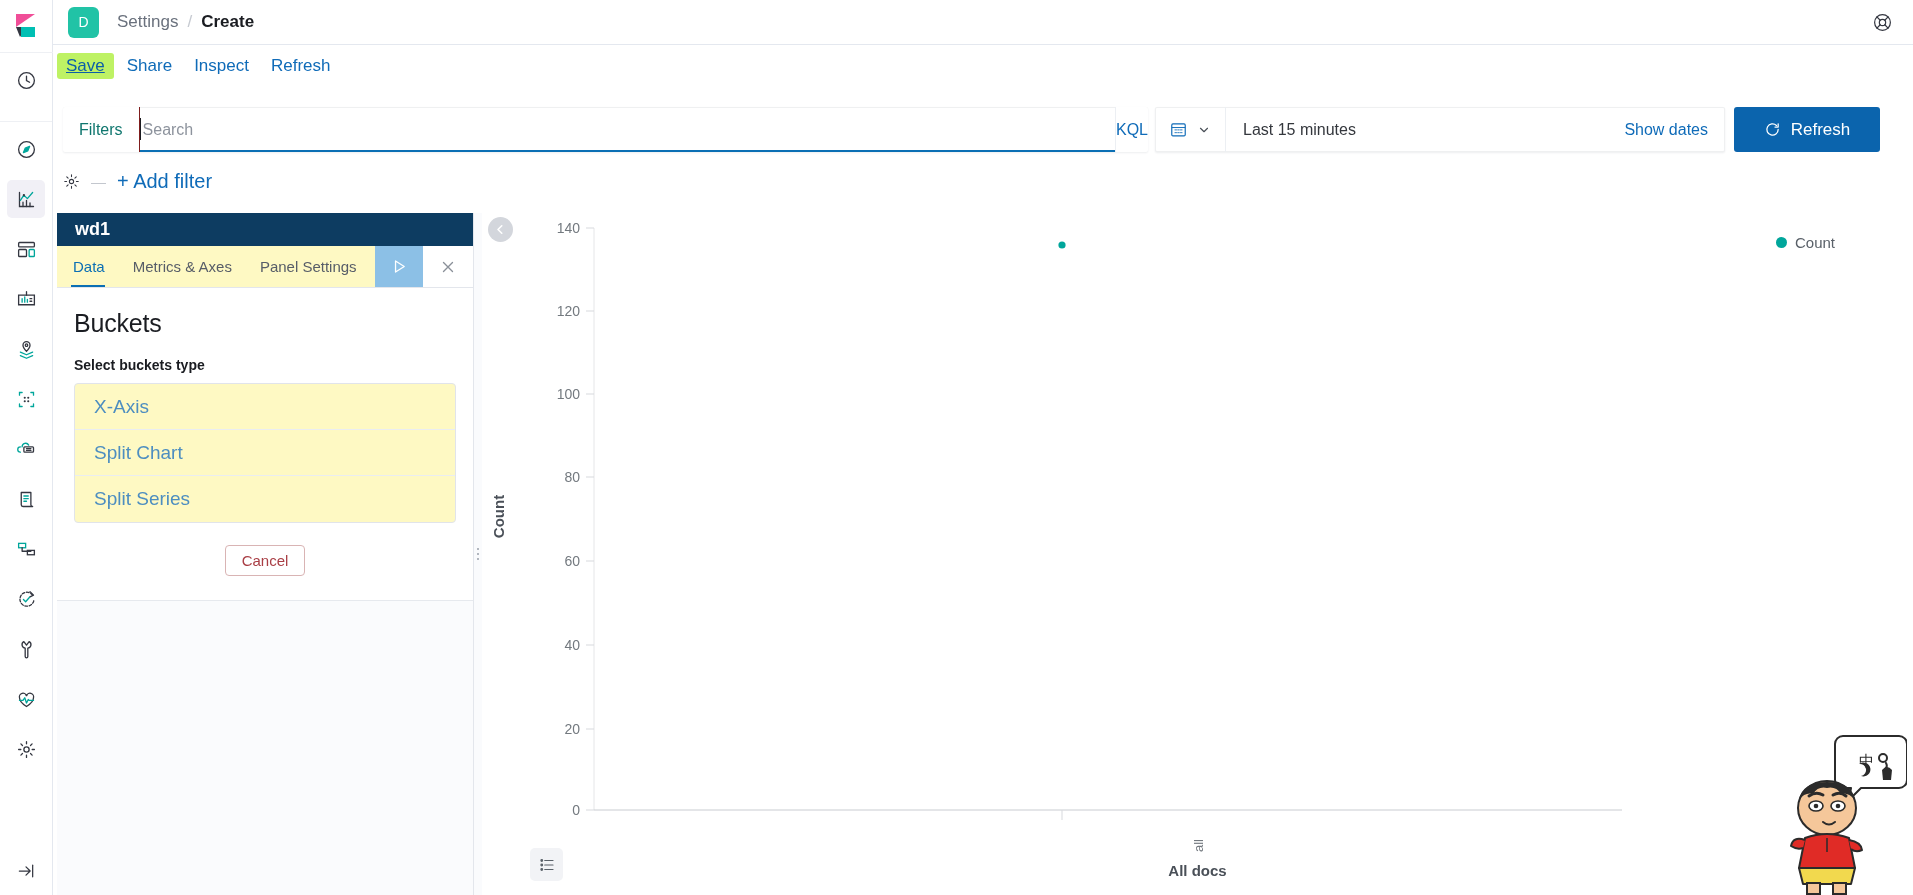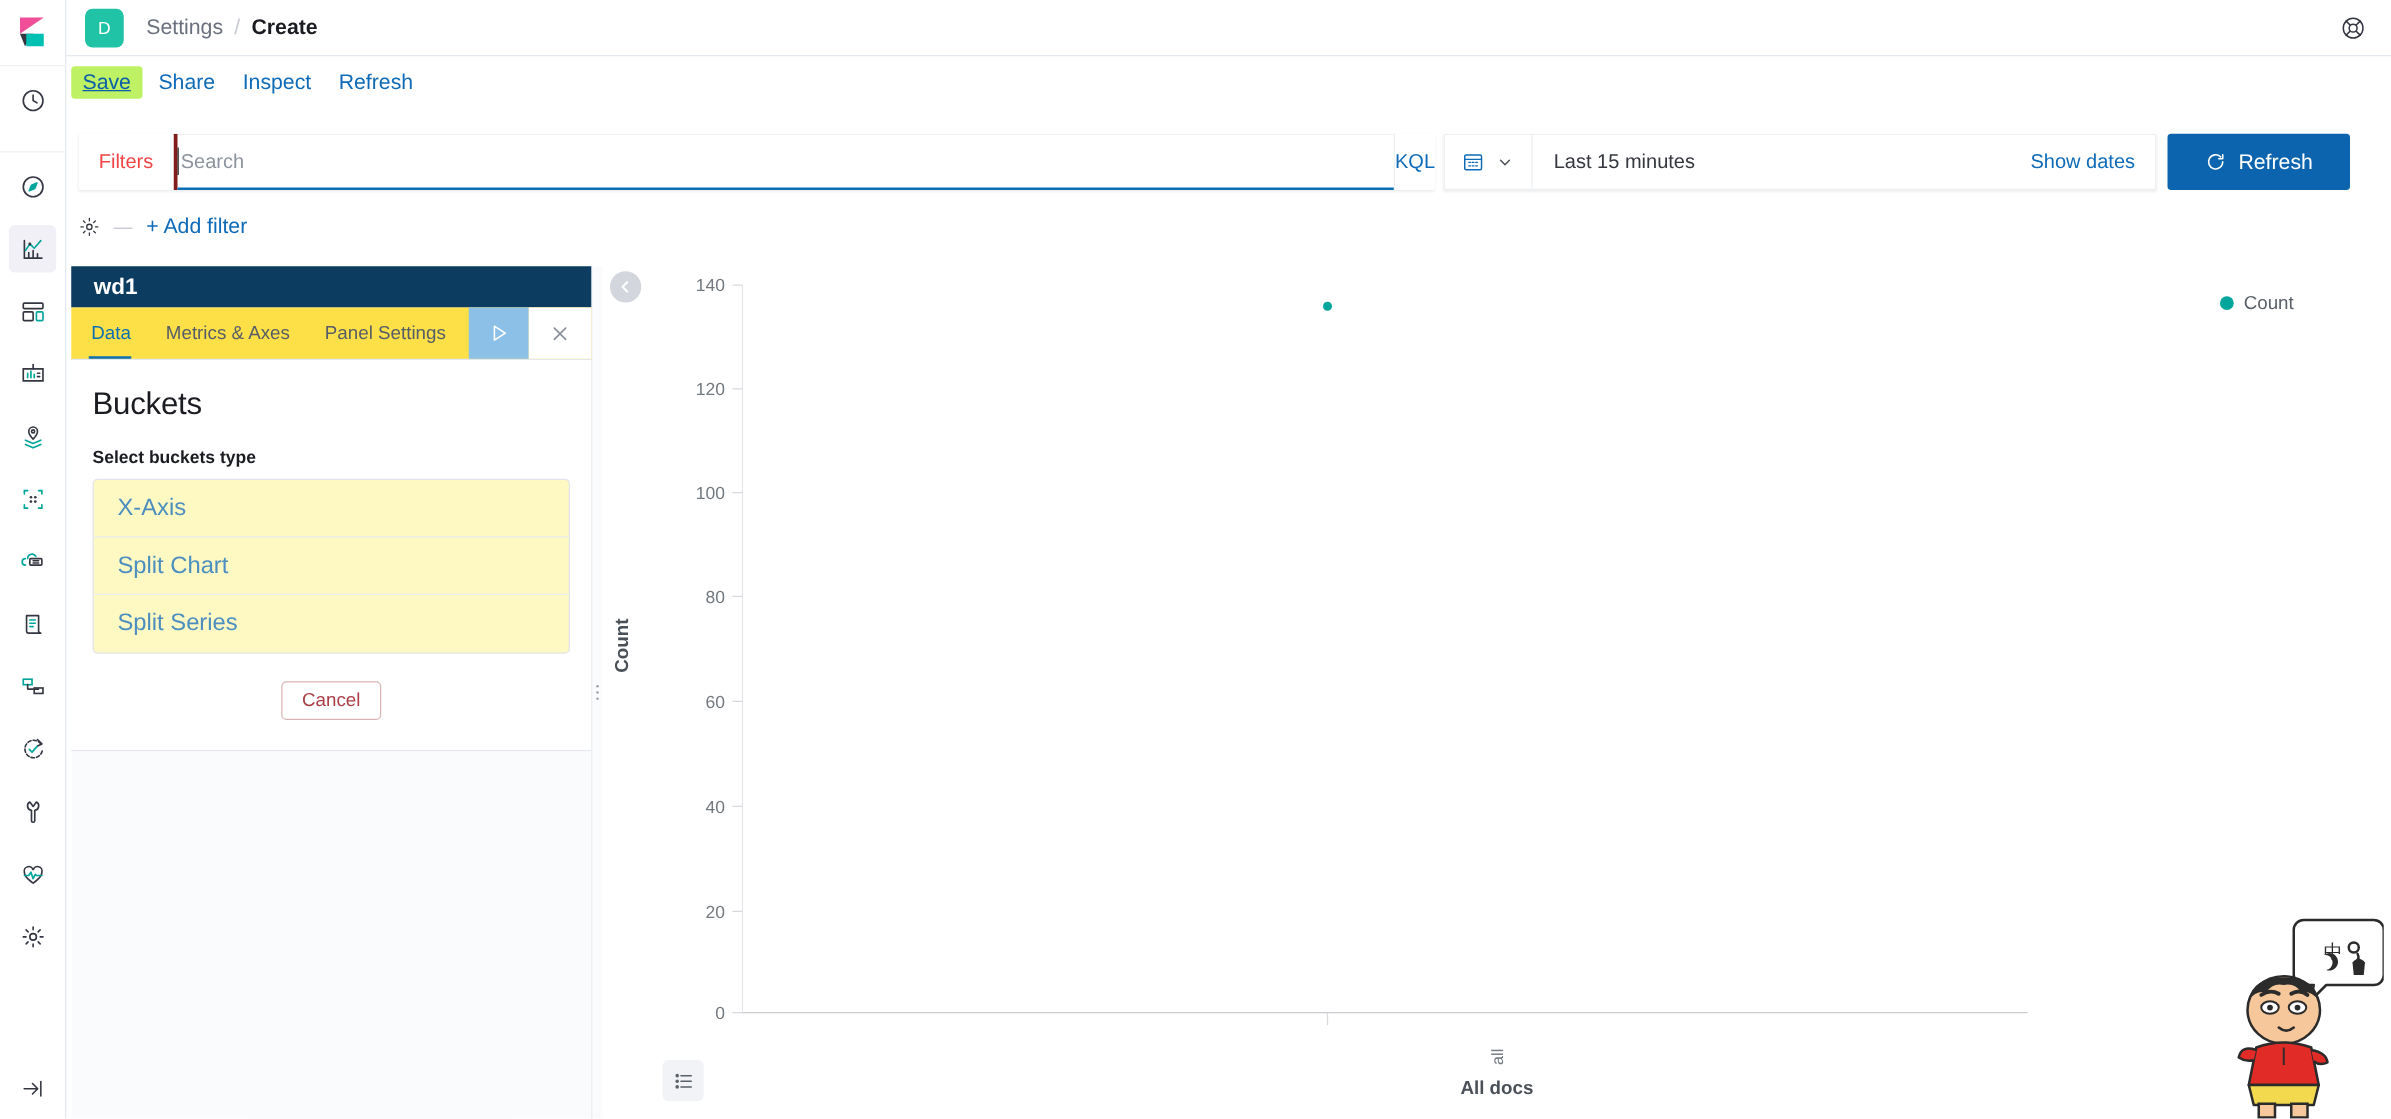--- a/index.html
+++ b/index.html
@@ -74,22 +74,22 @@
     display: flex; align-items: stretch; z-index: 16;
   }
   .qb-search-wrap {
     flex: 1 1 auto; display: flex; align-items: stretch; height: 45px;
     background: #ffffff;
     box-shadow: 0 1px 2px rgba(30,40,60,.08), 0 0 0 1px rgba(30,40,60,.07) inset;
     border-radius: 2px; overflow: hidden; max-width: 1085px;
   }
   .qb-filters-label {
     display: flex; align-items: center; padding: 0 16px;
-    font-size: 16px; color: #ef4444; background: #ffffff;
-    border-right: 3px solid #7f1d1d;
+    font-size: 16px; color: #0f766e; background: #ffffff;
+    border-right: 1px solid #7f1d1d;
   }
   .qb-input-zone { position: relative; flex: 1; display: flex; align-items: flex-end; }
   .qb-input {
     border: none; outline: none; width: 100%; height: 100%;
     font-size: 16px; color: #34373d; font-family: "Liberation Sans", sans-serif;
     padding: 0 6px 0 3px; background: transparent;
   }
   .qb-input::placeholder { color: #8d939d; }
   .qb-caret {
     position: absolute; left: 0px; top: 11px; width: 1px; height: 22px; background: #1a1c21;
@@ -125,35 +125,35 @@
     font-size: 17px; font-family: "Liberation Sans", sans-serif; cursor: pointer;
   }
 
   
   .filter-bar {
     position: absolute; left: 63px; top: 167px; width: 1840px; height: 28px;
     display: flex; align-items: center; gap: 11px; z-index: 15;
   }
   .filter-gear { cursor: pointer; display:flex; }
   .filter-dash { color: #c3c7ce; font-size: 15px; }
-  .add-filter { font-size: 17px; color: #0f6bb8; cursor: pointer; }
+  .add-filter { font-size: 20px; color: #0f6bb8; cursor: pointer; }
 
   
   .editor {
     position: absolute; left: 57px; top: 213px; width: 417px; height: 682px;
     background: #fafbfd; border-right: 1px solid #e3e6ec;
     display: flex; flex-direction: column; z-index: 12;
   }
   .editor-titlebar {
     height: 33px; background: #0d3c61; color: #ffffff;
     display: flex; align-items: center; padding-left: 18px;
     font-size: 18px; font-weight: 700;
   }
   .editor-tabs {
-    height: 42px; background: #fde047; border-bottom: 1px solid #e3e6ec;
+    height: 42px; background: #fef9c3; border-bottom: 1px solid #e3e6ec;
     display: flex; align-items: stretch;
   }
   .ed-tab {
     display: flex; align-items: center; padding: 0 14px; font-size: 15px;
     color: #575d68; cursor: pointer; position: relative;
   }
   .ed-tab:first-child { padding-left: 16px; }
   .ed-tab.active { color: #0b6fb4; }
   .ed-tab.active::after {
     content: ''; position: absolute; left: 14px; right: 14px; bottom: 0;

